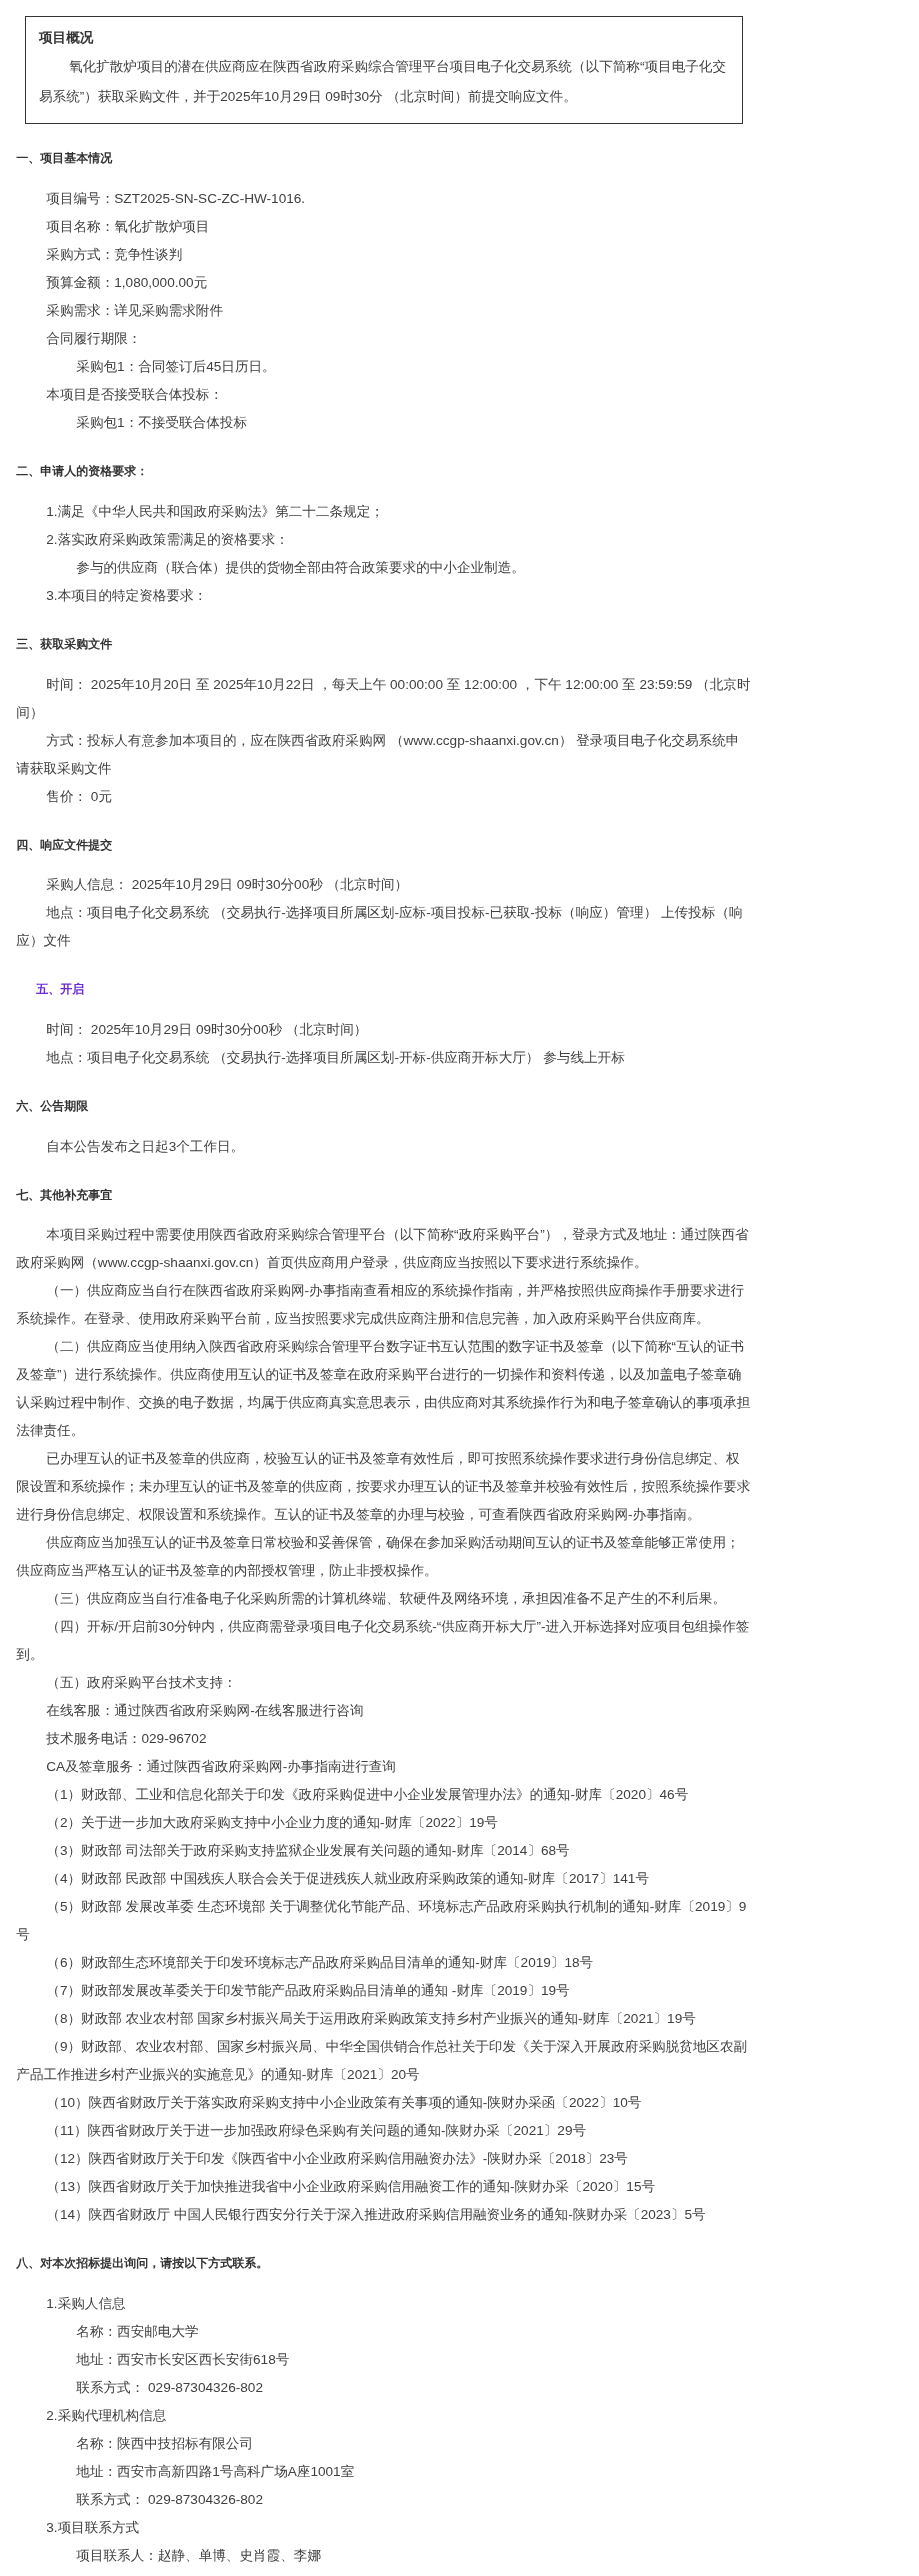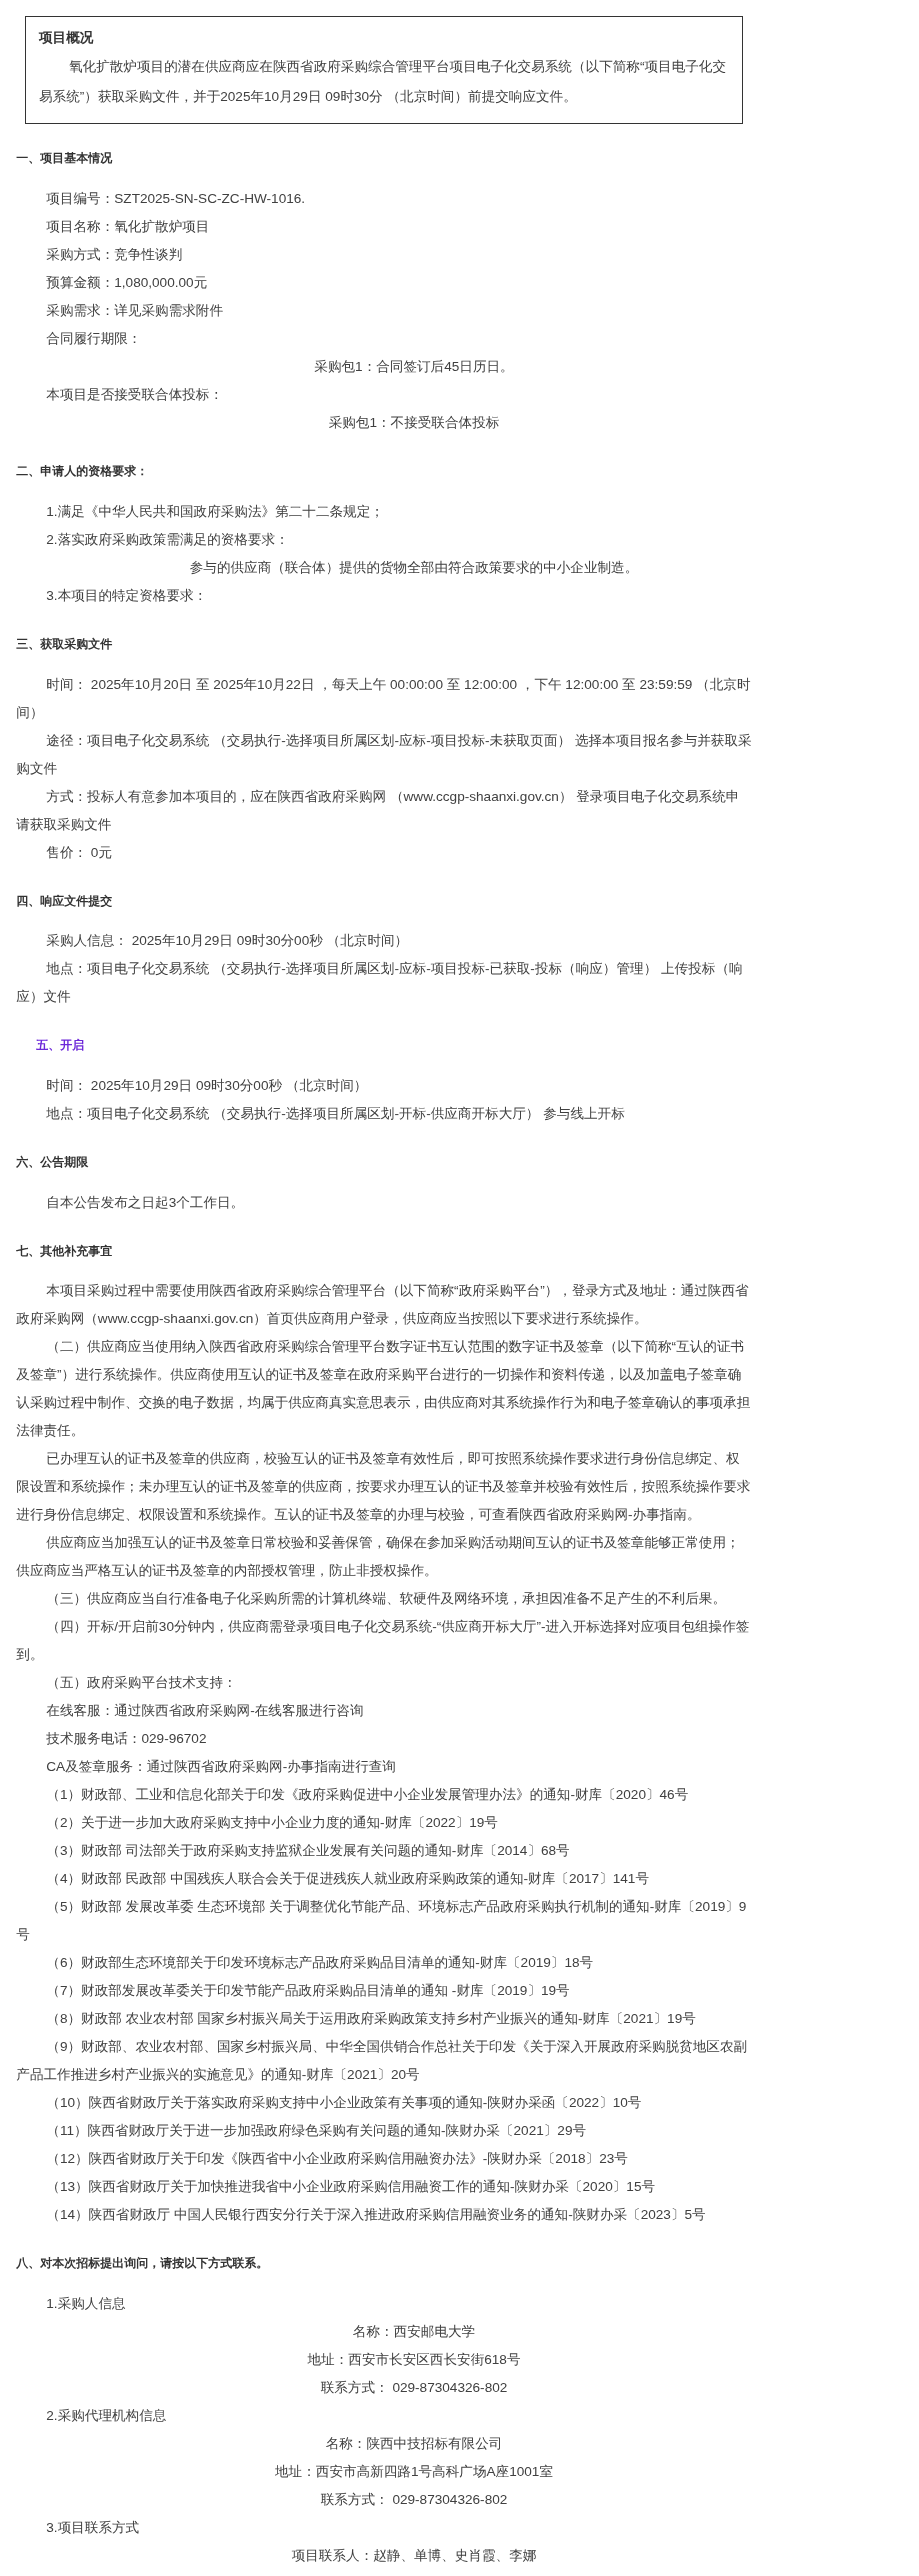--- a/index.html
+++ b/index.html
@@ -33,21 +33,21 @@
   }
   .sec-heading {
     font-size: 12px;
     font-weight: bold;
     color: #333333;
     line-height: 28px;
     margin: 20px 0 12.7px 0;
   }
   p.line { margin: 0; line-height: 28px; }
   p.lv1 { text-indent: 30px; }
-  p.lv2 { text-indent: 60px; text-align: center; }
+  p.lv2 { text-indent: 60px; }
   .footer { text-align: right; }
   .footer-line { line-height: 28px; }
   .footer-date { margin-top: 2.7px; }
 </style>
 </head>
 <body style="background: rgb(255, 255, 255); color: rgb(64, 64, 64);">
 
 <div class="doc">
 
   <div class="overview-box" style="border-color: rgb(51, 51, 51);">
@@ -71,41 +71,41 @@
       <section>
         <h2 class="sec-heading" style="color: rgb(51, 51, 51);">二、申请人的资格要求：</h2>
         <p class="line lv1">1.满足《中华人民共和国政府采购法》第二十二条规定；</p>
         <p class="line lv1">2.落实政府采购政策需满足的资格要求：</p>
         <p class="line lv2">参与的供应商（联合体）提供的货物全部由符合政策要求的中小企业制造。</p>
         <p class="line lv1">3.本项目的特定资格要求：</p>
       </section>
       <section>
         <h2 class="sec-heading" style="color: rgb(51, 51, 51);">三、获取采购文件</h2>
         <p class="line lv1">时间： 2025年10月20日 至 2025年10月22日 ，每天上午 00:00:00 至 12:00:00 ，下午 12:00:00 至 23:59:59 （北京时间）</p>
-        <p class="line lv1">途径：项目电子化交易系统 （交易执行-选择项目所属区划-应标-项目投标-未获取页面） 选择本项目报名参与并获取采购文件</p>
         <p class="line lv1">方式：投标人有意参加本项目的，应在陕西省政府采购网 （www.ccgp-shaanxi.gov.cn） 登录项目电子化交易系统申请获取采购文件</p>
         <p class="line lv1">售价： 0元</p>
       </section>
       <section>
         <h2 class="sec-heading" style="color: rgb(51, 51, 51);">四、响应文件提交</h2>
         <p class="line lv1">采购人信息： 2025年10月29日 09时30分00秒 （北京时间）</p>
         <p class="line lv1">地点：项目电子化交易系统 （交易执行-选择项目所属区划-应标-项目投标-已获取-投标（响应）管理） 上传投标（响应）文件</p>
       </section>
       <section>
         <h2 class="sec-heading" style="color: #6d28d9; margin-left: 20px;">五、开启</h2>
         <p class="line lv1">时间： 2025年10月29日 09时30分00秒 （北京时间）</p>
         <p class="line lv1">地点：项目电子化交易系统 （交易执行-选择项目所属区划-开标-供应商开标大厅） 参与线上开标</p>
       </section>
       <section>
         <h2 class="sec-heading" style="color: rgb(51, 51, 51);">六、公告期限</h2>
         <p class="line lv1">自本公告发布之日起3个工作日。</p>
       </section>
       <section>
         <h2 class="sec-heading" style="color: rgb(51, 51, 51);">七、其他补充事宜</h2>
         <p class="line lv1">本项目采购过程中需要使用陕西省政府采购综合管理平台（以下简称“政府采购平台”），登录方式及地址：通过陕西省政府采购网（www.ccgp-shaanxi.gov.cn）首页供应商用户登录，供应商应当按照以下要求进行系统操作。</p>
+        <p class="line lv1">（一）供应商应当自行在陕西省政府采购网-办事指南查看相应的系统操作指南，并严格按照供应商操作手册要求进行系统操作。在登录、使用政府采购平台前，应当按照要求完成供应商注册和信息完善，加入政府采购平台供应商库。</p>
         <p class="line lv1">（二）供应商应当使用纳入陕西省政府采购综合管理平台数字证书互认范围的数字证书及签章（以下简称“互认的证书及签章”）进行系统操作。供应商使用互认的证书及签章在政府采购平台进行的一切操作和资料传递，以及加盖电子签章确认采购过程中制作、交换的电子数据，均属于供应商真实意思表示，由供应商对其系统操作行为和电子签章确认的事项承担法律责任。</p>
         <p class="line lv1">已办理互认的证书及签章的供应商，校验互认的证书及签章有效性后，即可按照系统操作要求进行身份信息绑定、权限设置和系统操作；未办理互认的证书及签章的供应商，按要求办理互认的证书及签章并校验有效性后，按照系统操作要求进行身份信息绑定、权限设置和系统操作。互认的证书及签章的办理与校验，可查看陕西省政府采购网-办事指南。</p>
         <p class="line lv1">供应商应当加强互认的证书及签章日常校验和妥善保管，确保在参加采购活动期间互认的证书及签章能够正常使用；供应商应当严格互认的证书及签章的内部授权管理，防止非授权操作。</p>
         <p class="line lv1">（三）供应商应当自行准备电子化采购所需的计算机终端、软硬件及网络环境，承担因准备不足产生的不利后果。</p>
         <p class="line lv1">（四）开标/开启前30分钟内，供应商需登录项目电子化交易系统-“供应商开标大厅”-进入开标选择对应项目包组操作签到。</p>
         <p class="line lv1">（五）政府采购平台技术支持：</p>
         <p class="line lv1">在线客服：通过陕西省政府采购网-在线客服进行咨询</p>
         <p class="line lv1">技术服务电话：029-96702</p>
         <p class="line lv1">CA及签章服务：通过陕西省政府采购网-办事指南进行查询</p>
         <p class="line lv1">（1）财政部、工业和信息化部关于印发《政府采购促进中小企业发展管理办法》的通知-财库〔2020〕46号</p>

